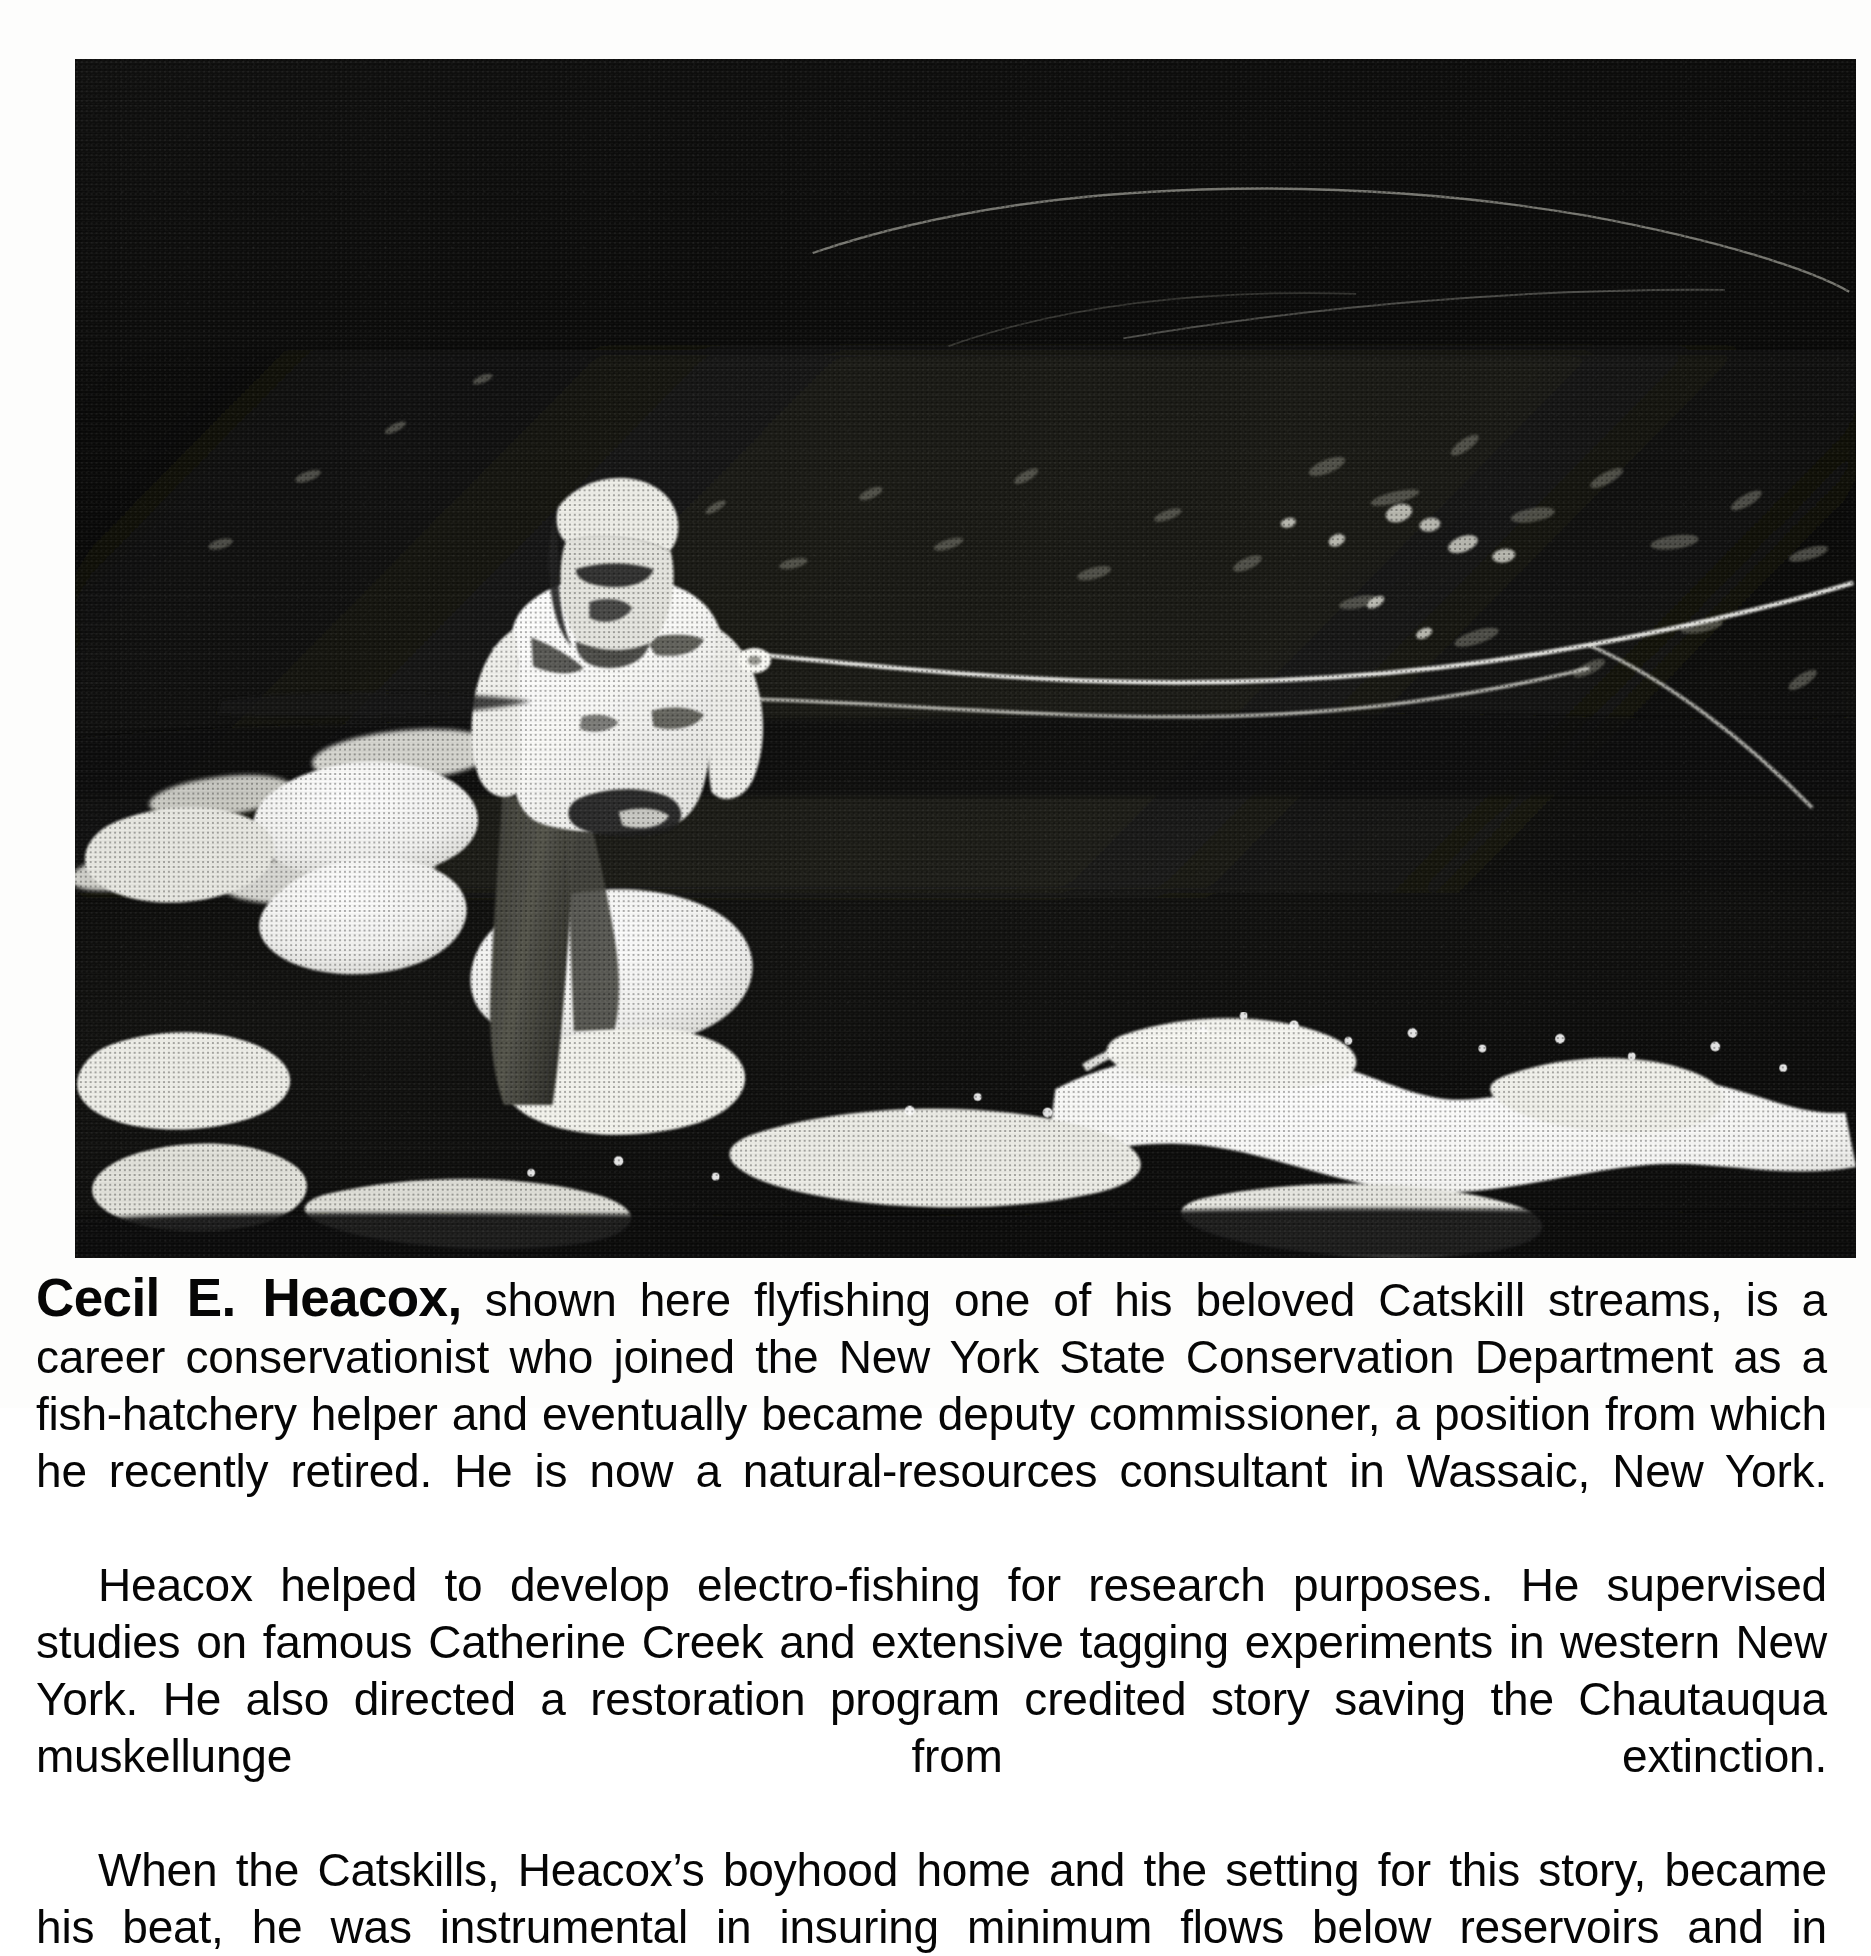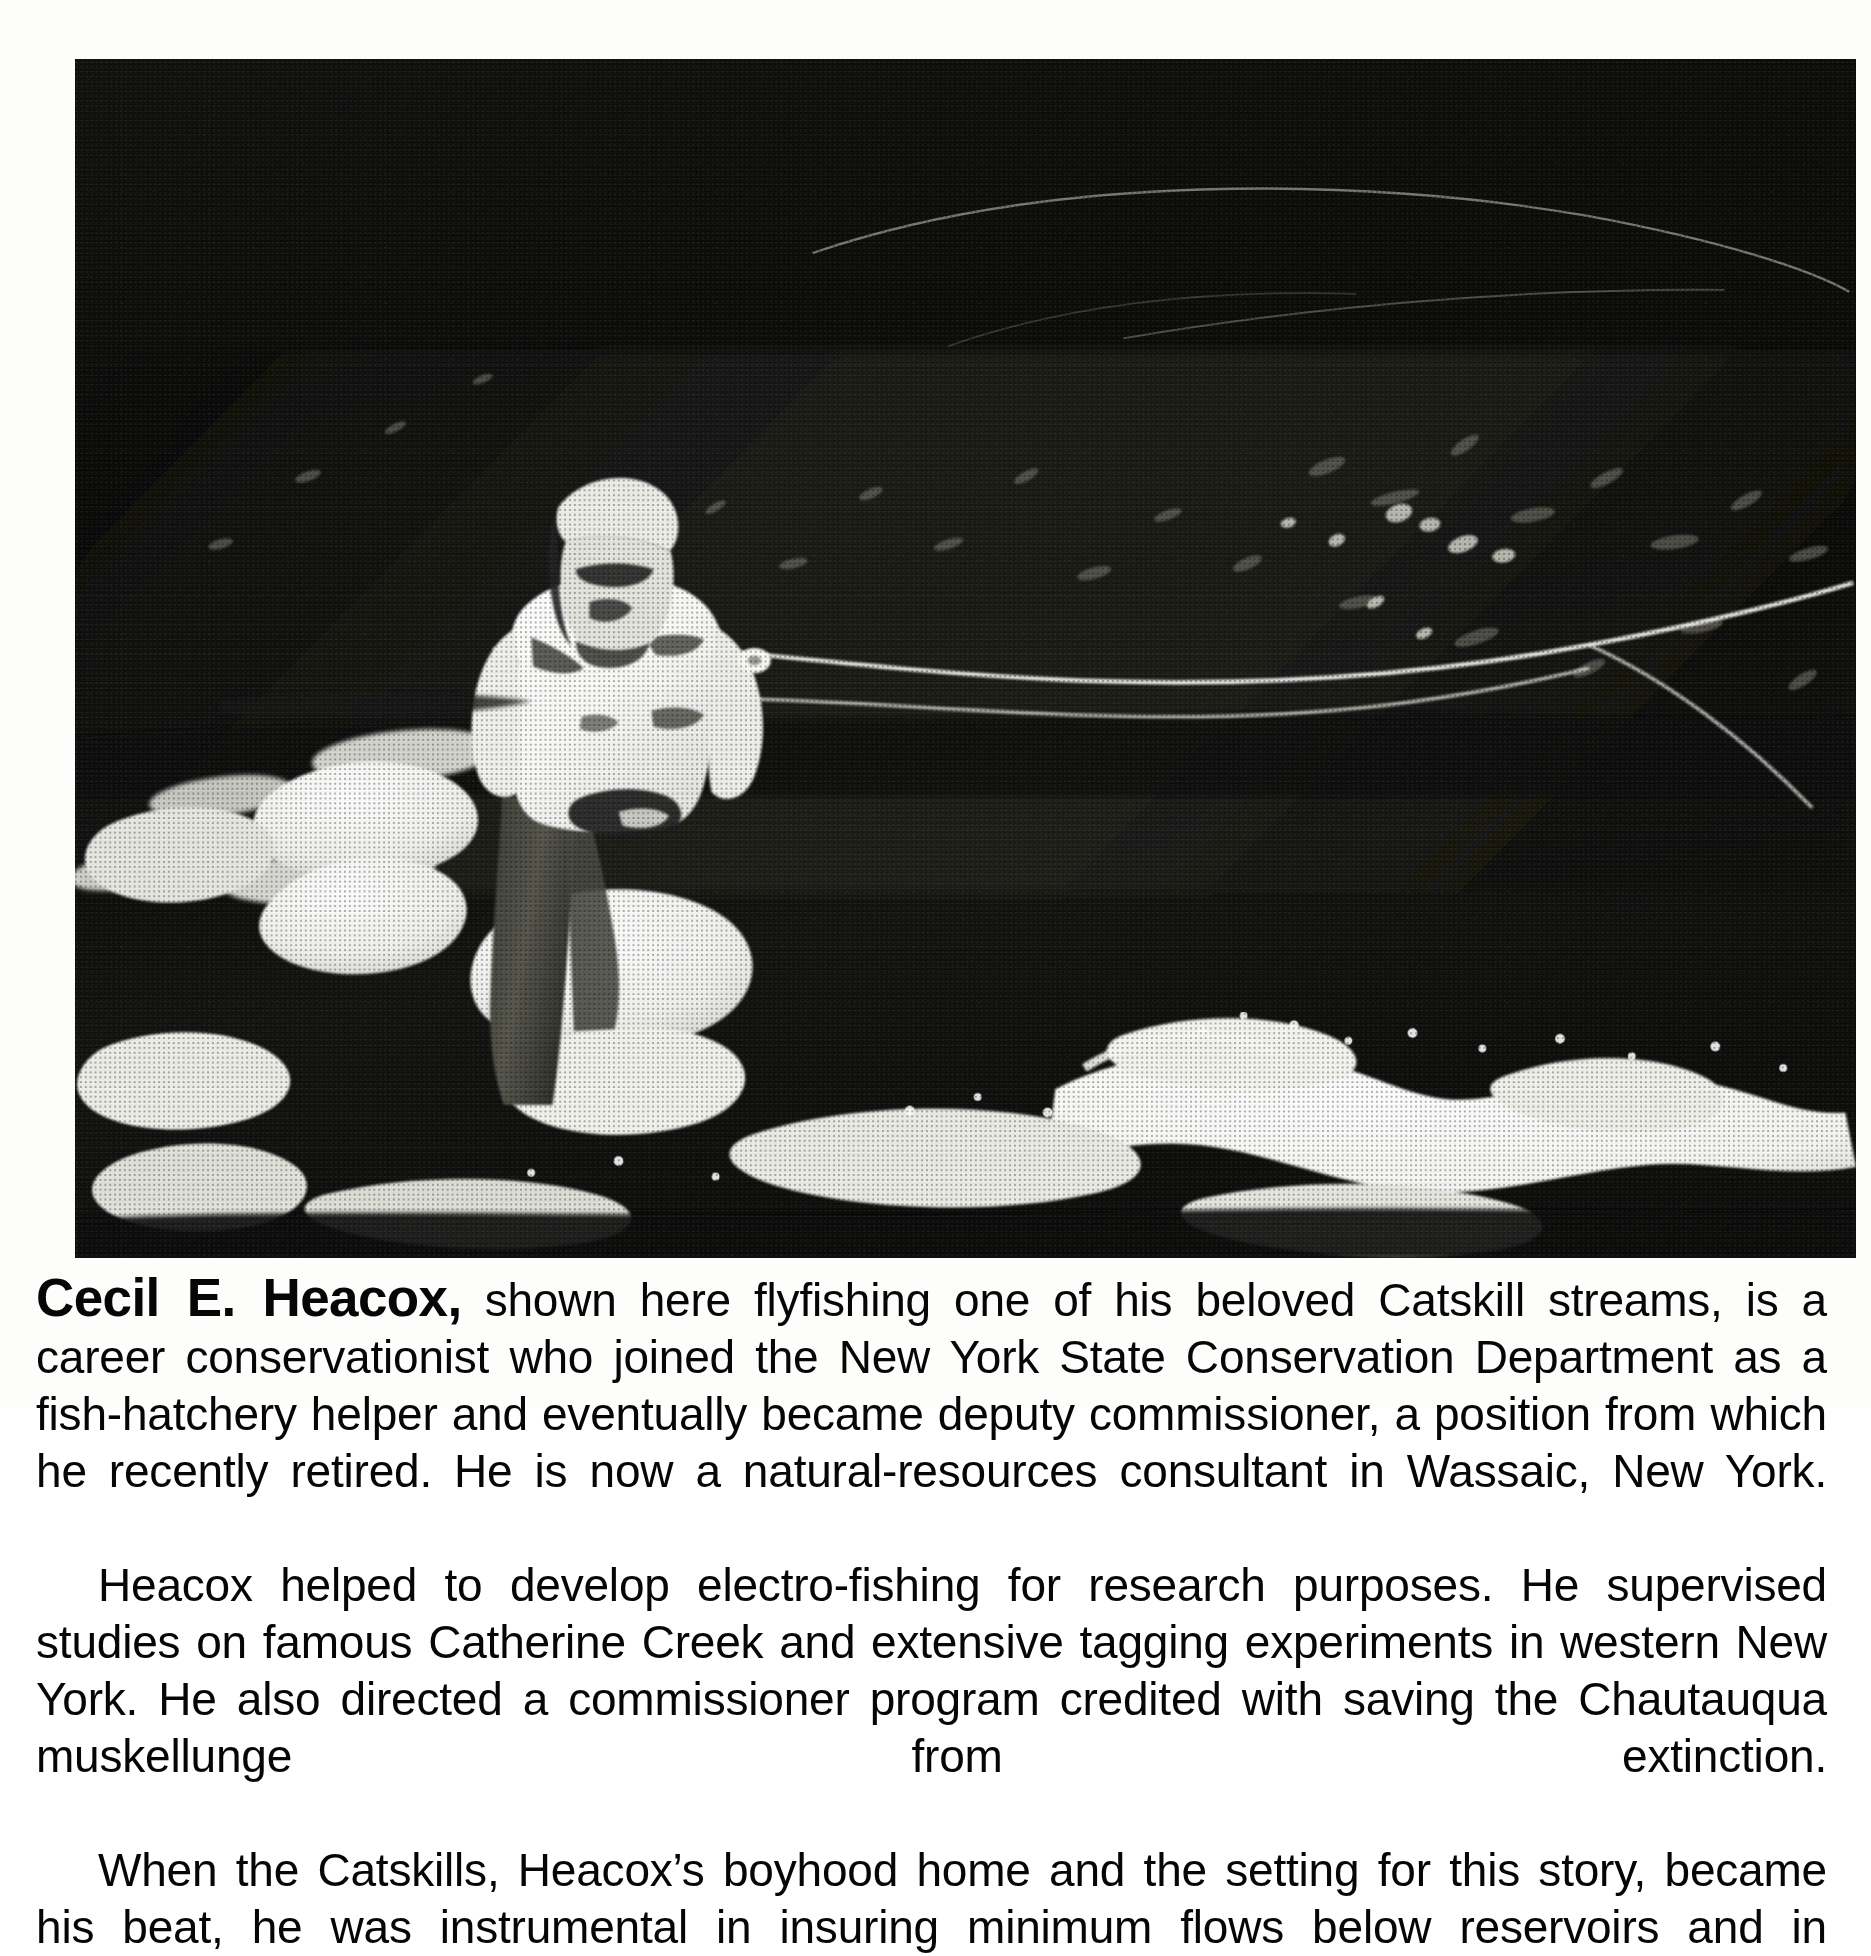--- a/index.html
+++ b/index.html
@@ -382,20 +382,20 @@
     <div class="banding"></div>
     <div class="halftone2"></div>
     <div class="halftone"></div>
     <div class="grain"></div>
   </figure>
 
   <div class="caption-block">
 
     <p class="caption-para"><span class="lead-name">Cecil E. Heacox,</span><span> shown here flyfishing one of his beloved Catskill streams, is a career conservationist who joined the New York State Conservation Department as a fish-hatchery helper and eventually became deputy commissioner, a position from which he recently retired.  He is now a natural-resources consultant in Wassaic, New York.</span></p>
 
-    <p class="caption-para indent">Heacox helped to develop electro-fishing for research purposes.  He supervised studies on famous Catherine Creek and extensive tagging experiments in western New York.  He also directed a commissioner program credited with saving the Chautauqua muskellunge from extinction.</p>
+    <p class="caption-para indent">Heacox helped to develop electro-fishing for research purposes.  He supervised studies on famous Catherine Creek and extensive tagging experiments in western New York.  He also directed a restoration program credited story saving the Chautauqua muskellunge from extinction.</p>
 
     <p class="caption-para indent">When the Catskills, Heacox’s boyhood home and the setting for this story, became his beat, he was instrumental in insuring minimum flows below reservoirs and in securing other benefits for anglers and hunters.</p>
 
   </div>
 
 </div>
 
 
 </body></html>

